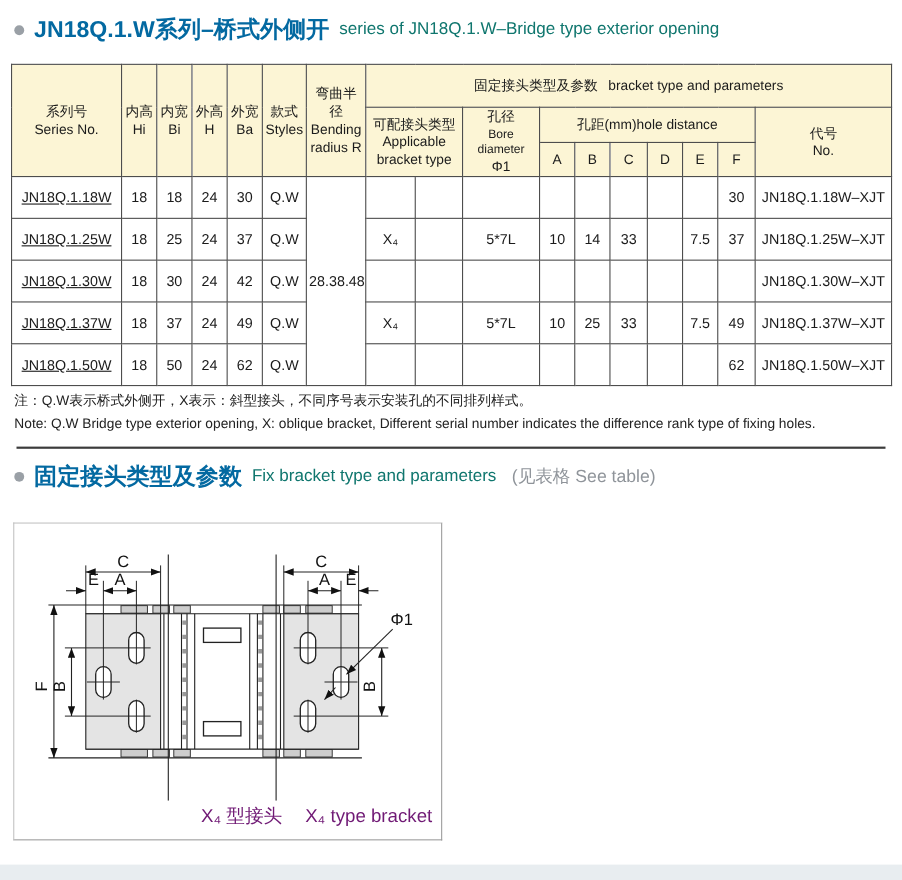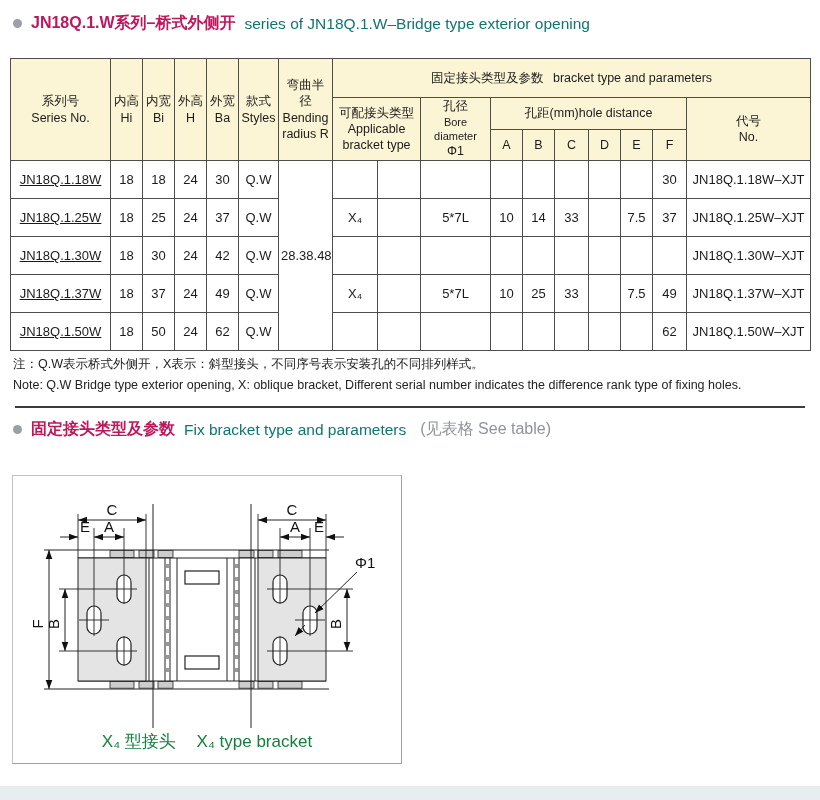--- a/index.html
+++ b/index.html
@@ -2,21 +2,21 @@
 <html><head>
 <meta charset="utf-8">
 <style>
   html,body{margin:0;padding:0;background:#fff;}
   #page{position:relative;width:820px;height:800px;background:#ffffff;overflow:hidden;
         font-family:"Liberation Sans","DejaVu Sans",sans-serif;color:#1b1b1b;}
 
   
   .sec{position:absolute;display:flex;align-items:center;white-space:nowrap;}
   .bullet{width:9px;height:9px;border-radius:50%;background:#9aa0a6;margin-right:9px;flex:0 0 auto;}
-  .t-zh{font-size:16px;font-weight:bold;color:#be185d;}
+  .t-zh{font-size:21px;font-weight:bold;color:#0369a1;}
   .t-en{font-size:15.5px;color:#0f766e;margin-left:9px;}
   .t-hint{font-size:16px;color:#8f949a;margin-left:14px;}
 
   
   table.spec{position:absolute;left:10px;top:58px;width:800px;border-collapse:collapse;table-layout:fixed;}
   table.spec td{border:1px solid #4d4d4d;text-align:center;vertical-align:middle;padding:0 2px;
                 font-size:13px;color:#1b1b1b;overflow:hidden;}
   table.spec thead td{background:#fcf5d5;font-size:12.5px;line-height:1.3;}
   tr.h1{height:39px;} tr.h2{height:32px;} tr.h3{height:31px;}
   tbody tr{height:38px;}
@@ -28,21 +28,21 @@
   
   .note{position:absolute;left:13px;top:354px;font-size:12.5px;line-height:1.65;color:#222;}
 
   
   .divider{position:absolute;left:15px;top:406px;width:790px;height:2px;background:#3c3c3c;}
 
   
   .figure{position:absolute;left:12px;top:475px;width:388px;height:287px;background:#fff;
           border:1px solid #c3c3c3;border-right-color:#9d9d9d;border-bottom-color:#9d9d9d;}
   .figure svg{display:block;}
-  .fig-caption{width:100%;text-align:center;font-size:17px;color:#15803d;margin-top:2px;}
+  .fig-caption{width:100%;text-align:right;font-size:17px;color:#701a75;margin-top:2px;}
   .fig-caption span{margin:0 8px;}
 
   svg .st{stroke:#222;stroke-width:1;fill:none;}
   svg .thin{stroke:#222;stroke-width:0.9;fill:none;}
   svg .plate{fill:#e4e4e4;stroke:#222;stroke-width:1;}
   svg .tab{fill:#cdcdcd;stroke:#222;stroke-width:0.8;}
   svg .hole{fill:#fff;stroke:#222;stroke-width:1.2;}
   svg .dim{stroke:#222;stroke-width:1;fill:none;}
   svg text{font:15px "Liberation Sans","DejaVu Sans",sans-serif;fill:#111;}
 

